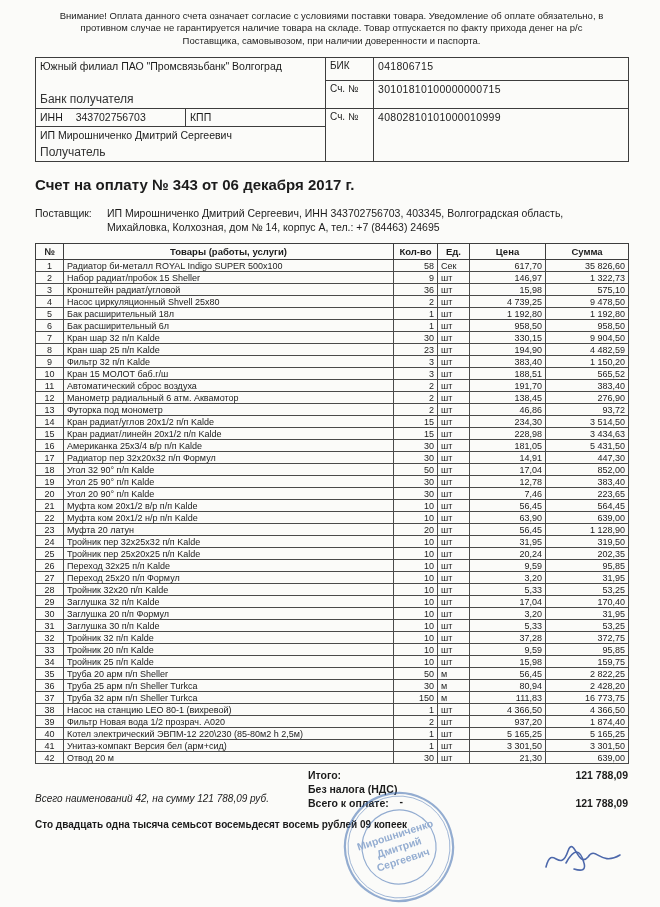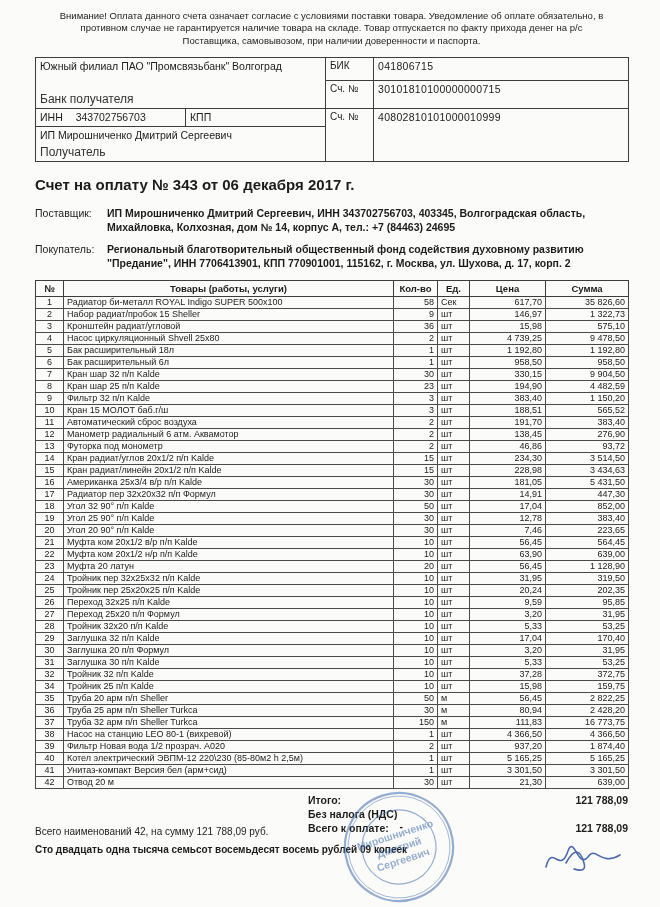--- a/index.html
+++ b/index.html
@@ -25,37 +25,37 @@
   .bank .lbl { font-size:10px; }
   .bank .mono { letter-spacing:.3px; }
   .r1 td { height:20px; }
   .r2 td { height:24px; }
   .r3 td { height:18px; }
   .r4 td { height:34px; }
   
   .title { font-size:15px; font-weight:bold; margin:14px 0 14px 0; }
   .party { display:flex; font-size:10.5px; line-height:1.3; margin-bottom:9px; }
   .party .plabel { width:72px; flex:none; }
-  .party .pvalue { font-weight:bold; flex:1; }
+  .party .pvalue { font-weight:normal; flex:1; }
   
   table.items { border-collapse:collapse; width:593px; font-size:9px; table-layout:fixed; margin-top:4px; }
   table.items th { border:1px solid #3d3d3d; font-size:9.5px; font-weight:bold; height:16px; padding:1px 2px; background:#fbfbf9; }
   table.items td { border:1px solid #4a4a4a; height:12px; padding:0 3px; white-space:nowrap; overflow:hidden; line-height:1.15; }
   table.items td.col0 { text-align:center; }
   table.items td.col1 { text-align:left; }
   table.items td.col2 { text-align:right;margin-top:48px; }
   table.items td.col3 { text-align:left; }
   table.items td.col4 { text-align:right; }
   table.items td.col5 { text-align:right; }
   
   .bottom { position:relative; width:593px; height:110px; margin-top:3px; font-size:10.5px; }
   .totrow { position:absolute; right:0; display:flex; justify-content:space-between; width:320px; font-weight:bold; }
   .totrow .tval { width:95px; text-align:right; }
   .t1 { top:2px; } .t2 { top:16px;flex-direction:column; } .t3 { top:30px; }
-  .count-line { position:absolute; left:0; top:34px; font-size:10px; }
+  .count-line { position:absolute; left:0; top:26px; font-size:10px;font-style:italic; }
   .amount-words { position:absolute; left:0; top:52px; font-size:10px; font-weight:bold; }
   
   .stamp { position:absolute; left:338px; top:788px; width:122px; height:118px; pointer-events:none; }
   .stamp text { fill:#3f6db0; font-family:"Liberation Sans",sans-serif; font-weight:bold; text-anchor:middle; }
   .signature { position:absolute; left:540px; top:833px; width:86px; height:52px; }
 </style>
 </head>
 <body>
 
 <div class="page">
@@ -103,24 +103,20 @@
     </tr>
   </tbody>
     </table>
 
   <div class="title">Счет на оплату № 343 от 06 декабря 2017 г.</div>
 
   <div class="party">
     <div class="plabel">Поставщик:</div>
     <div class="pvalue">ИП Мирошниченко Дмитрий Сергеевич, ИНН 343702756703, 403345, Волгоградская область, Михайловка, Колхозная, дом № 14, корпус А, тел.: +7 (84463) 24695</div>
   </div>
-  <div class="party">
-    <div class="plabel">Покупатель:</div>
-    <div class="pvalue">Региональный благотворительный общественный фонд содействия духовному развитию "Предание", ИНН 7706413901, КПП 770901001, 115162, г. Москва, ул. Шухова, д. 17, корп. 2</div>
-  </div>
 
   <table class="items">
     <colgroup>
         <col style="width:28px">
         <col style="width:330px">
         <col style="width:44px">
         <col style="width:32px">
         <col style="width:76px">
         <col style="width:83px">
       </colgroup>
@@ -385,20 +381,28 @@
         </tr>
         <tr>
           <td class="col0">32</td>
           <td class="col1">Тройник 32 п/п Kalde</td>
           <td class="col2">10</td>
           <td class="col3">шт</td>
           <td class="col4">37,28</td>
           <td class="col5">372,75</td>
         </tr>
         <tr>
+          <td class="col0">33</td>
+          <td class="col1">Тройник 20 п/п Kalde</td>
+          <td class="col2">10</td>
+          <td class="col3">шт</td>
+          <td class="col4">9,59</td>
+          <td class="col5">95,85</td>
+        </tr>
+        <tr>
           <td class="col0">34</td>
           <td class="col1">Тройник 25 п/п Kalde</td>
           <td class="col2">10</td>
           <td class="col3">шт</td>
           <td class="col4">15,98</td>
           <td class="col5">159,75</td>
         </tr>
         <tr>
           <td class="col0">35</td>
           <td class="col1">Труба 20 арм п/п Sheller</td>

